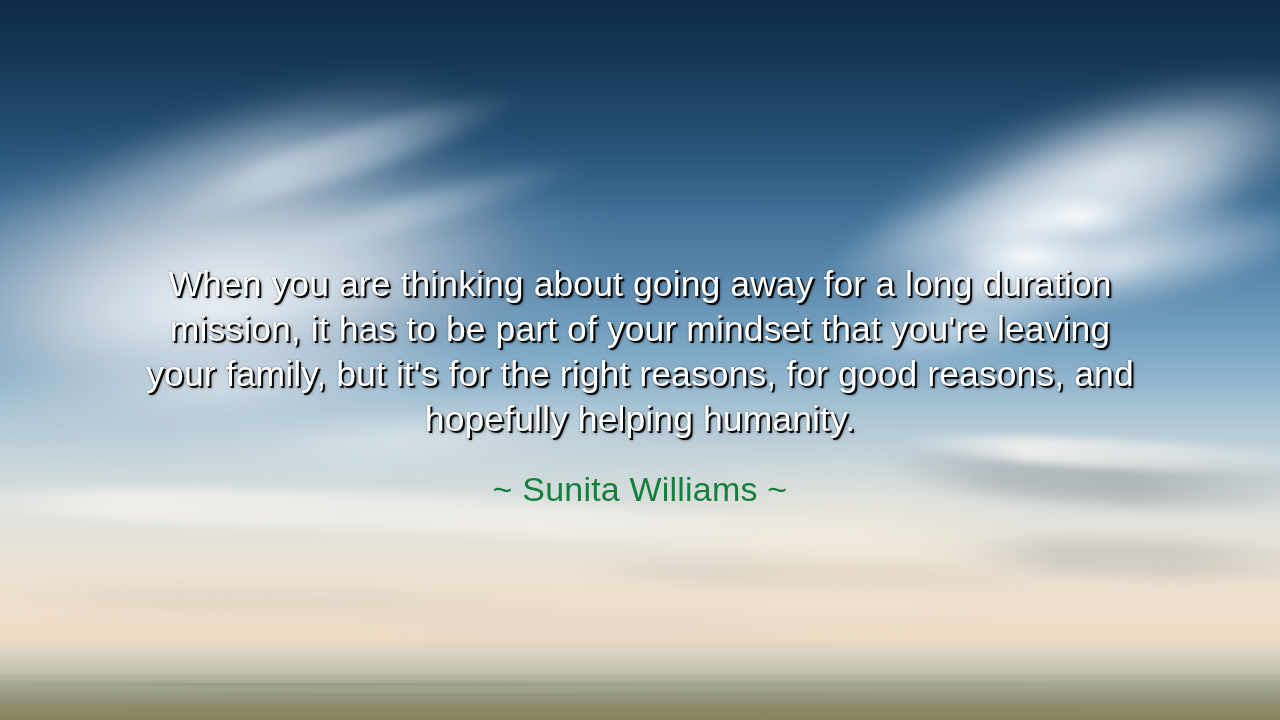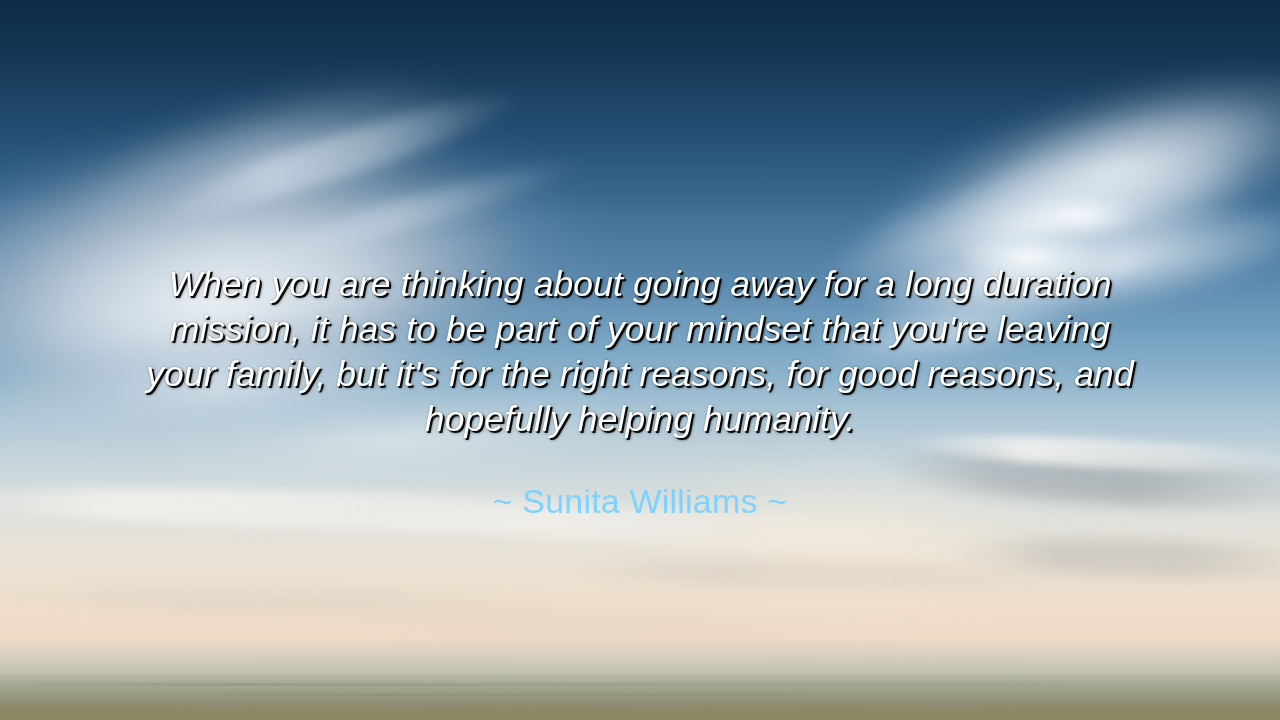--- a/index.html
+++ b/index.html
@@ -404,29 +404,28 @@
     width: 1000px;
     font-size: 35.5px;
     line-height: 45px;
     color: #ffffff;
     letter-spacing: 0.1px;
     text-shadow:
        2px 2px 0px rgba(0,0,0,0.92),
        2px 2px 3px rgba(0,0,0,0.55),
        0 0 2px rgba(0,0,0,0.35);
     white-space: pre-line;
-    font-style: italic;
   }
 
   .attribution {
-    margin: 12px auto;
+    margin: 0 auto;
     padding-top: 26px;
     font-size: 34px;
     line-height: 42px;
-    color: #7dd3fc;
+    color: #15803d;
     letter-spacing: 0.2px;
   }
 </style>
 </head>
 <body>
 
 <div id="stage">
 
   <div class="sky"></div>
   <div class="vignette-top"></div>

